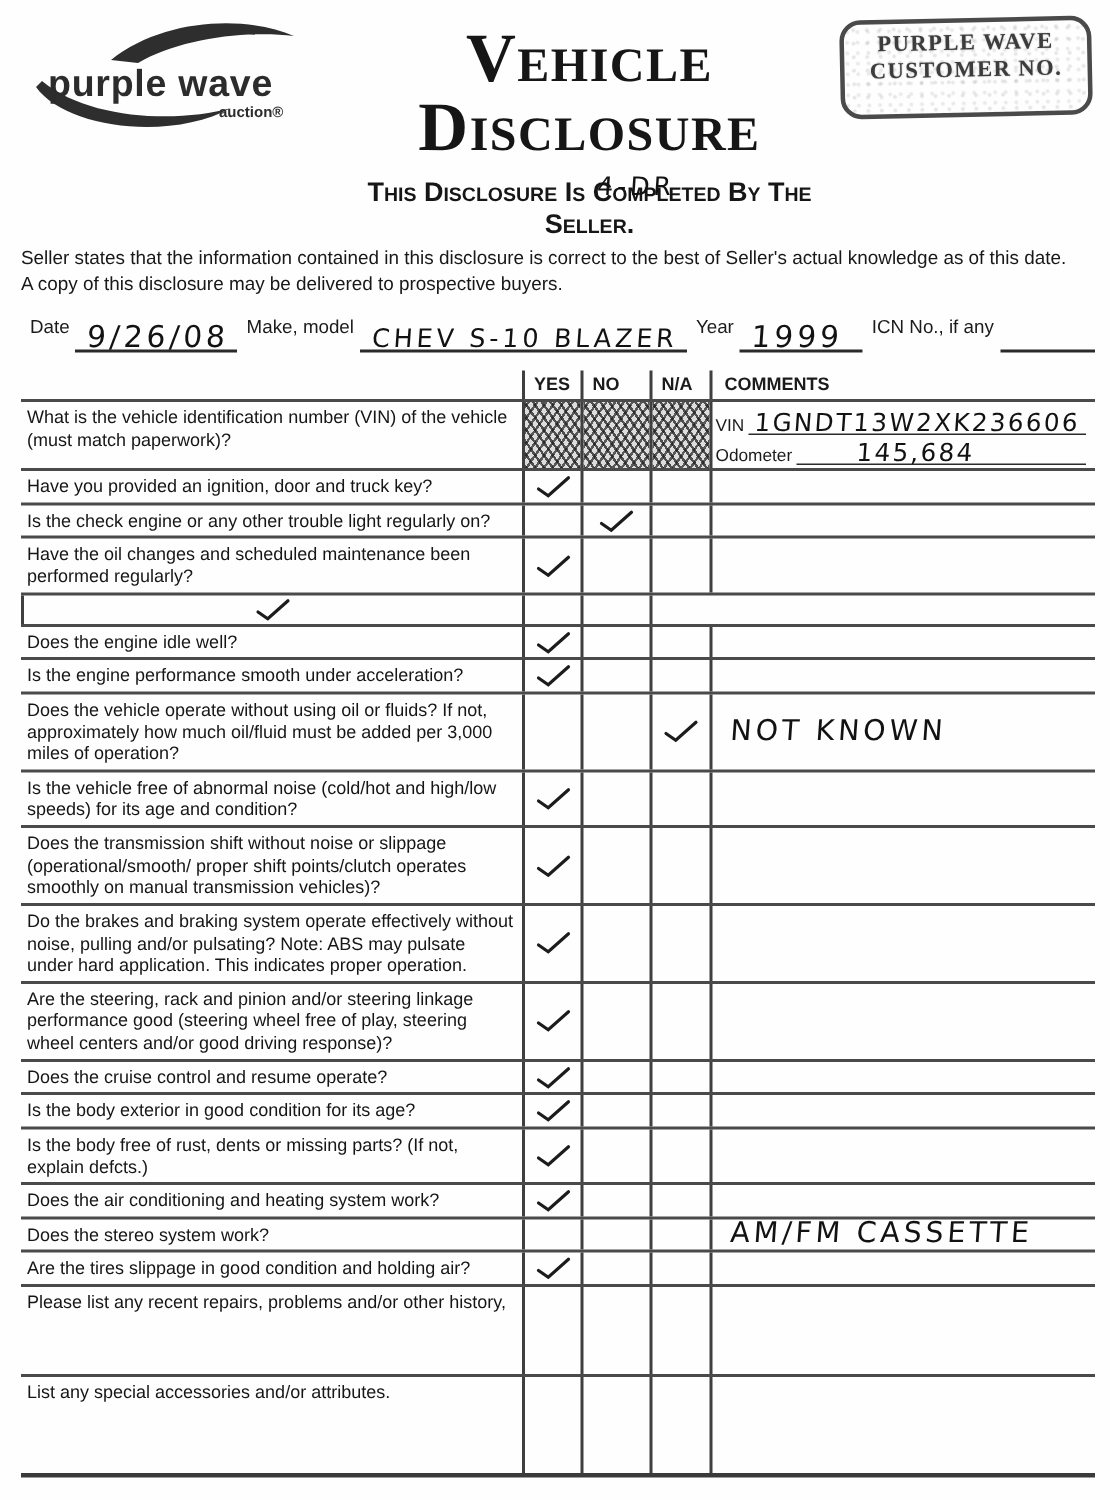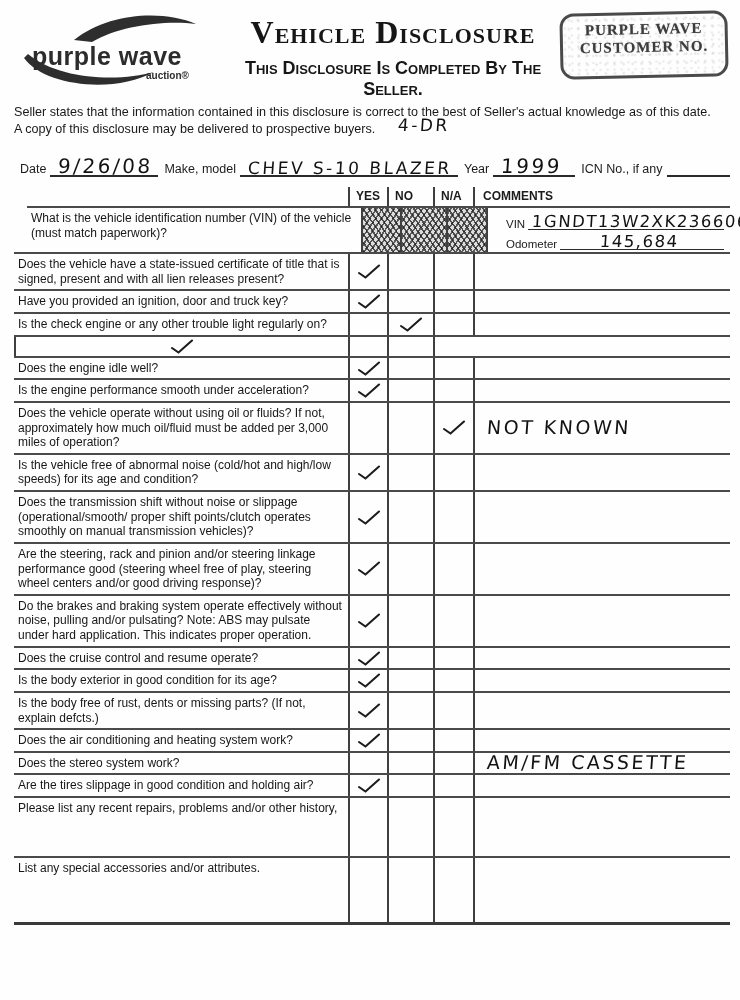--- a/index.html
+++ b/index.html
@@ -9,36 +9,36 @@
     font-family:"Liberation Sans",sans-serif;color:#1b1b1b;overflow:hidden;
   }
   
   .hdr{display:flex;align-items:flex-start;}
   .logo{position:relative;width:212px;height:86px;flex:0 0 auto;}
   .logo .swoosh{position:absolute;left:0;top:2px;}
   .logo .lg-text{position:absolute;left:18px;top:34px;font-size:25px;font-weight:bold;color:#2c2c2c;letter-spacing:.5px;}
   .logo .lg-sub{position:absolute;left:132px;top:62px;font-size:10px;font-weight:bold;color:#2c2c2c;text-align:right;}
   .titleblock{flex:1 1 auto;text-align:center;padding-top:8px;}
   .title{font-family:"Liberation Serif",serif;font-variant:small-caps;font-weight:bold;
-         font-size:32px;line-height:1;color:#161616;letter-spacing:1px;}
+         font-size:46px;line-height:1;color:#161616;letter-spacing:1px;}
   .subtitle{font-family:Liberation Sans, sans-serif;font-variant:small-caps;font-weight:bold;
             font-size:18px;margin-top:10px;color:#161616;}
   .stamp{flex:0 0 auto;width:168px;height:66px;border:3px solid #4a4a4a;border-radius:14px;
          transform:rotate(-1.2deg);margin-top:4px;margin-right:2px;
          display:flex;flex-direction:column;align-items:center;padding-top:5px;box-sizing:border-box;
          background:radial-gradient(circle at 30% 70%, rgba(60,60,60,.10) 1px, transparent 1.6px),
                     radial-gradient(circle at 70% 40%, rgba(60,60,60,.12) 1px, transparent 1.6px);
          background-size:7px 7px,9px 9px;}
   .stamp div{font-family:"Liberation Serif",serif;font-weight:bold;font-size:15px;color:#3c3c3c;
              letter-spacing:1px;line-height:1.2;text-shadow:0 0 1px rgba(80,80,80,.6);}
   
   .intro{margin-top:4px;font-size:12.6px;line-height:1.32;color:#181818;}
   .annotation-4dr{position:absolute;left:398px;top:115px;font-size:17px;}
   
-  .infoline{display:flex;align-items:flex-end;margin-top:14px;height:26px;font-size:12.5px;white-space:nowrap;}
+  .infoline{display:flex;align-items:flex-start;margin-top:14px;height:26px;font-size:12.5px;white-space:nowrap;}
   .u{border-bottom:2px solid #2a2a2a;position:relative;height:22px;}
   .u .hand{position:absolute;bottom:-3px;left:8px;white-space:nowrap;}
   .lbl{margin:0 4px 1px 6px;}
   
   .hand{font-family:"DejaVu Sans",sans-serif;color:#121212;letter-spacing:2.5px;
         transform:skewX(-4deg);display:inline-block;}
   .hand.big{font-size:20px;}
   .hand.med{font-size:17px;}
   
   .vtable{margin-top:10px;border-bottom:3px solid #3a3a3a;}
@@ -51,21 +51,21 @@
   .head .cell{font-weight:bold;font-size:12px;padding:2px 4px 3px 6px;}
   .head .cell.v{justify-content:flex-start;}
   .hatch{background-image:
      repeating-linear-gradient(55deg, rgba(35,35,35,.8) 0 1.6px, rgba(120,120,120,.25) 1.6px 4.8px),
      repeating-linear-gradient(-55deg, rgba(35,35,35,.8) 0 1.6px, transparent 1.6px 4.8px);}
   .tall{min-height:58px;}
   .tall2{min-height:64px;}
   .check-icon svg{display:block;}
   .cmt{position:absolute;left:12px;top:50%;transform:translateY(-54%) skewX(-4deg);font-size:19px;}
   
-  .vinrow-comments{padding:2px 2px 2px 18px;font-size:11.5px;}
+  .vinrow-comments{padding:2px 2px 2px 2px;font-size:11.5px;}
   .vin-line{display:flex;align-items:flex-end;height:20px;}
   .vin-line .fld{flex:1;border-bottom:1.6px solid #2a2a2a;position:relative;height:18px;margin-right:4px;}
   .vin-line .fld .hand{position:absolute;bottom:-2px;left:4px;font-size:16.5px;letter-spacing:1.5px;white-space:nowrap;}
 </style>
 </head>
 <body>
 
 <div class="page">
 
   <div class="hdr">
@@ -114,21 +114,21 @@
 
   <div class="vtable">
     <div class="t-row head">
       <div class="cell q"></div>
       <div class="cell v">YES</div>
       <div class="cell v">NO</div>
       <div class="cell v">N/A</div>
       <div class="cell cm" style="font-weight:bold;padding:2px 4px 3px 8px;">COMMENTS</div>
     </div>
 
-    <div class="t-row" style="min-height:44px;margin-left:13px;">
+    <div class="t-row" style="min-height:44px;">
       <div class="cell q">What is the vehicle identification number (VIN) of the vehicle (must match paperwork)?</div>
       <div class="cell v hatch"></div>
       <div class="cell v hatch"></div>
       <div class="cell v hatch"></div>
       <div class="cell cm vinrow-comments">
         <div class="vin-line">
           <span>VIN</span>&nbsp;
           <span class="fld">
             <span class="hand">1GNDT13W2XK236606</span>
           </span>
@@ -137,33 +137,20 @@
           <span>Odometer</span>&nbsp;
           <span class="fld">
             <span class="hand" style="left:40px;">145,684</span>
           </span>
         </div>
       </div>
     </div>
 
     <div id="rows-container">
         <div class="t-row">
-          <div class="cell q">Does the vehicle have a state-issued certificate of title that is signed, present and with all lien releases present?</div>
-          <div class="cell v">
-    <span class="check-icon">
-      <svg width="24" height="15" viewBox="0 0 24 15">
-        <path d="M2 9 L8.5 13.5 L22 1.5" stroke="#1c1c1c" stroke-width="2.1" fill="none" stroke-linecap="round"></path>
-      </svg>
-    </span>
-  </div>
-          <div class="cell v"></div>
-          <div class="cell v"></div>
-          <div class="cell cm"></div>
-        </div>
-        <div class="t-row">
           <div class="cell q">Have you provided an ignition, door and truck key?</div>
           <div class="cell v">
     <span class="check-icon">
       <svg width="24" height="15" viewBox="0 0 24 15">
         <path d="M2 9 L8.5 13.5 L22 1.5" stroke="#1c1c1c" stroke-width="2.1" fill="none" stroke-linecap="round"></path>
       </svg>
     </span>
   </div>
           <div class="cell v"></div>
           <div class="cell v"></div>
@@ -172,20 +159,33 @@
         <div class="t-row">
           <div class="cell q">Is the check engine or any other trouble light regularly on?</div>
           <div class="cell v"></div>
           <div class="cell v">
     <span class="check-icon">
       <svg width="24" height="15" viewBox="0 0 24 15">
         <path d="M2 9 L8.5 13.5 L22 1.5" stroke="#1c1c1c" stroke-width="2.1" fill="none" stroke-linecap="round"></path>
       </svg>
     </span>
   </div>
+          <div class="cell v"></div>
+          <div class="cell cm"></div>
+        </div>
+        <div class="t-row">
+          <div class="cell q">Have the oil changes and scheduled maintenance been performed regularly?</div>
+          <div class="cell v">
+    <span class="check-icon">
+      <svg width="24" height="15" viewBox="0 0 24 15">
+        <path d="M2 9 L8.5 13.5 L22 1.5" stroke="#1c1c1c" stroke-width="2.1" fill="none" stroke-linecap="round"></path>
+      </svg>
+    </span>
+  </div>
+          <div class="cell v"></div>
           <div class="cell v"></div>
           <div class="cell cm"></div>
         </div>
         <div class="t-row">
           <div class="cell v">
     <span class="check-icon">
       <svg width="24" height="15" viewBox="0 0 24 15">
         <path d="M2 9 L8.5 13.5 L22 1.5" stroke="#1c1c1c" stroke-width="2.1" fill="none" stroke-linecap="round"></path>
       </svg>
     </span>
@@ -255,34 +255,34 @@
       <svg width="24" height="15" viewBox="0 0 24 15">
         <path d="M2 9 L8.5 13.5 L22 1.5" stroke="#1c1c1c" stroke-width="2.1" fill="none" stroke-linecap="round"></path>
       </svg>
     </span>
   </div>
           <div class="cell v"></div>
           <div class="cell v"></div>
           <div class="cell cm"></div>
         </div>
         <div class="t-row">
+          <div class="cell q">Do the brakes and braking system operate effectively without noise, pulling and/or pulsating? Note: ABS may pulsate under hard application.  This indicates proper operation.</div>
+          <div class="cell v">
+    <span class="check-icon">
+      <svg width="24" height="15" viewBox="0 0 24 15">
+        <path d="M2 9 L8.5 13.5 L22 1.5" stroke="#1c1c1c" stroke-width="2.1" fill="none" stroke-linecap="round"></path>
+      </svg>
+    </span>
+  </div>
+          <div class="cell v"></div>
+          <div class="cell v"></div>
+          <div class="cell cm"></div>
+        </div>
+        <div class="t-row">
           <div class="cell q">Are the steering, rack and pinion and/or steering linkage performance good (steering wheel free of play, steering wheel centers and/or good driving response)?</div>
-          <div class="cell v">
-    <span class="check-icon">
-      <svg width="24" height="15" viewBox="0 0 24 15">
-        <path d="M2 9 L8.5 13.5 L22 1.5" stroke="#1c1c1c" stroke-width="2.1" fill="none" stroke-linecap="round"></path>
-      </svg>
-    </span>
-  </div>
-          <div class="cell v"></div>
-          <div class="cell v"></div>
-          <div class="cell cm"></div>
-        </div>
-        <div class="t-row">
-          <div class="cell q">Do the brakes and braking system operate effectively without noise, pulling and/or pulsating? Note: ABS may pulsate under hard application.  This indicates proper operation.</div>
           <div class="cell v">
     <span class="check-icon">
       <svg width="24" height="15" viewBox="0 0 24 15">
         <path d="M2 9 L8.5 13.5 L22 1.5" stroke="#1c1c1c" stroke-width="2.1" fill="none" stroke-linecap="round"></path>
       </svg>
     </span>
   </div>
           <div class="cell v"></div>
           <div class="cell v"></div>
           <div class="cell cm"></div>

